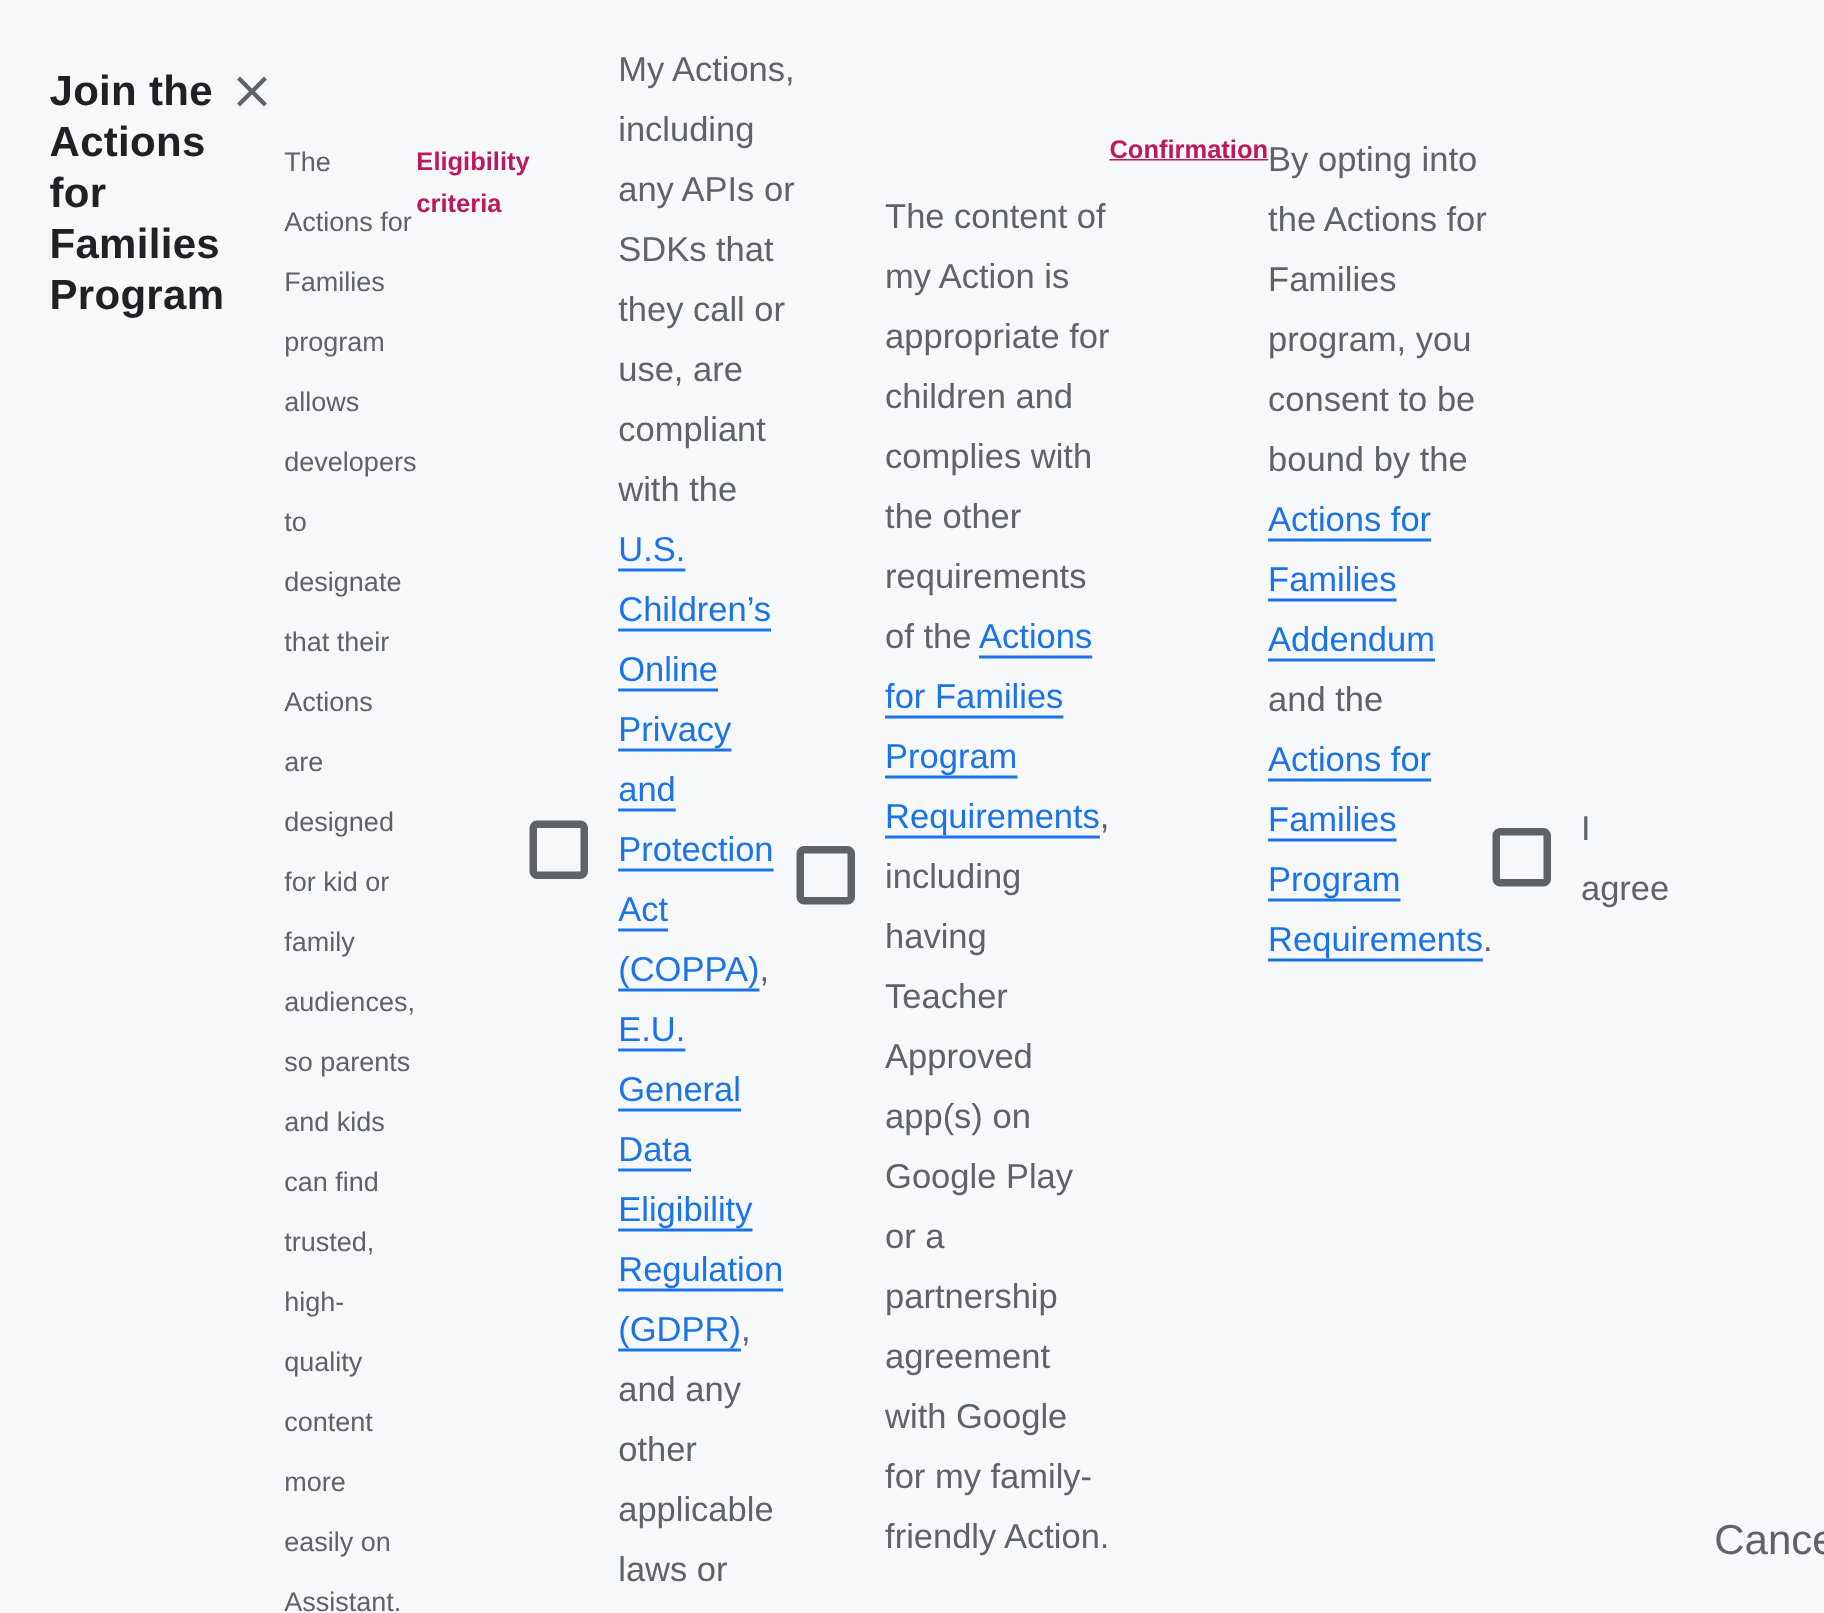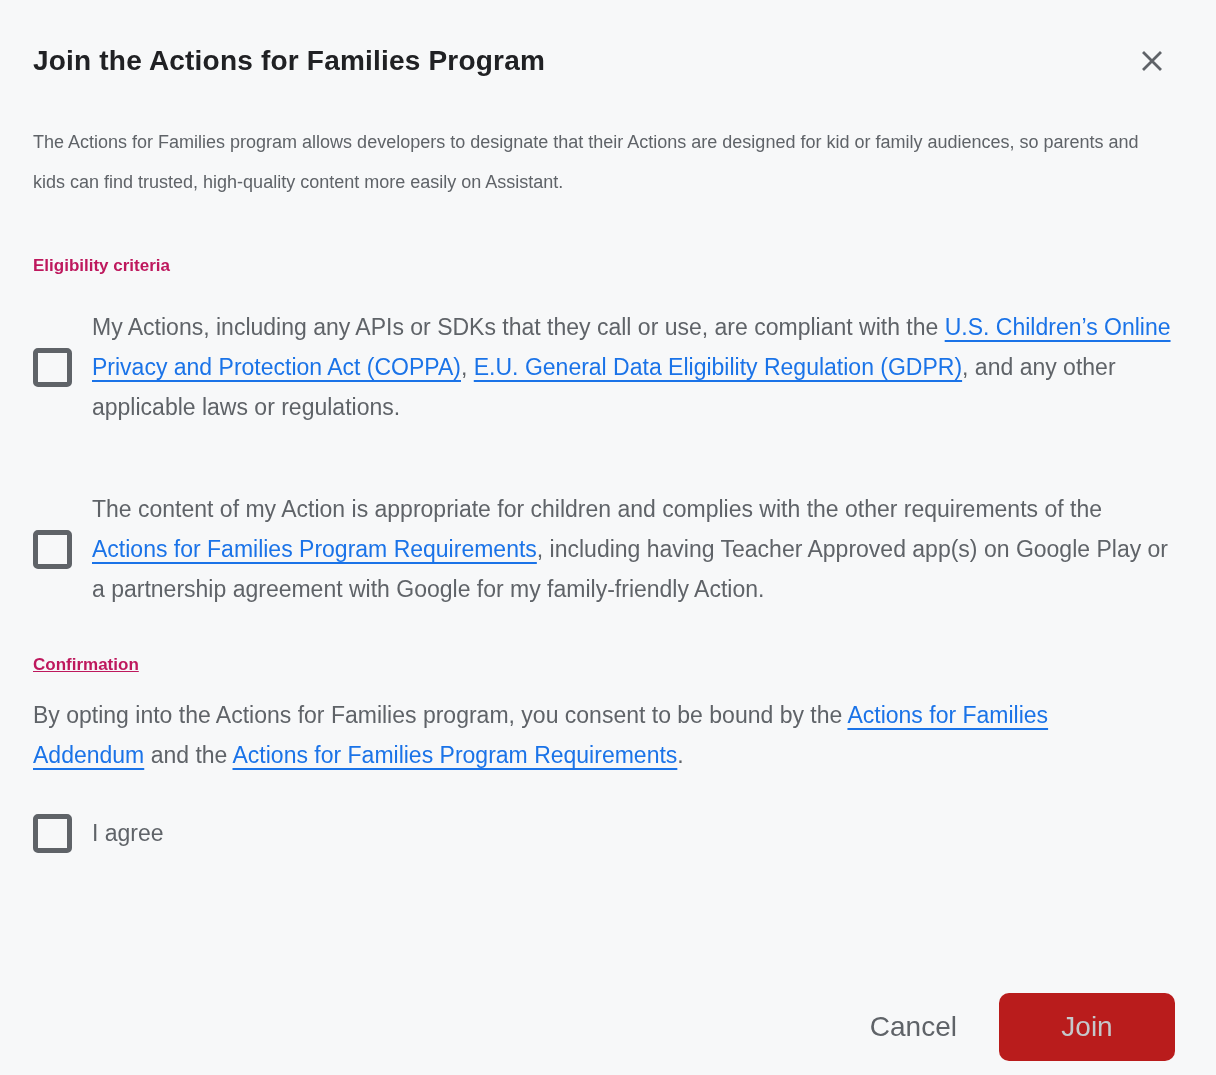--- a/index.html
+++ b/index.html
@@ -5,21 +5,21 @@
   * { margin: 0; padding: 0; box-sizing: border-box; }
   html, body { width: 1216px; height: 1075px; }
   body {
     background: #f7f8f9;
     font-family: "Liberation Sans", sans-serif;
     color: #5f6368;
     overflow: hidden;
   }
   .dialog {
     width: 100%; height: 100%;
-    display: flex; flex-direction: column;
+    display: flex; flex-direction: row;
     padding: 44px 41px 14px 33px;
   }
   .header { display: flex; justify-content: space-between; align-items: flex-start; }
   .title {
     font-size: 28px; line-height: 34px; font-weight: 700;
     color: #202124; letter-spacing: 0.2px;
   }
   .close-btn {
     width: 34px; height: 34px; margin: 0 6px 0 0;
     border: none; background: transparent; cursor: pointer;
@@ -45,21 +45,21 @@
     width: 39px; height: 39px; flex-shrink: 0;
     border: 5px solid #5f6368; border-radius: 5px;
     background: transparent; cursor: pointer;
     margin-right: 20px;
   }
   .check-text {
     font-size: 23px; line-height: 40px;
     max-width: 1084px;
   }
   .confirm-para {
-    margin-top: 16px;
+    margin-top: 42px;
     font-size: 23px; line-height: 40px;
     max-width: 1130px;
   }
   .agree-row {
     margin-top: 38px;
     display: flex; align-items: center;
   }
   .agree-label { font-size: 23px; line-height: 40px; }
   a.link {
     color: #1a73e8;

